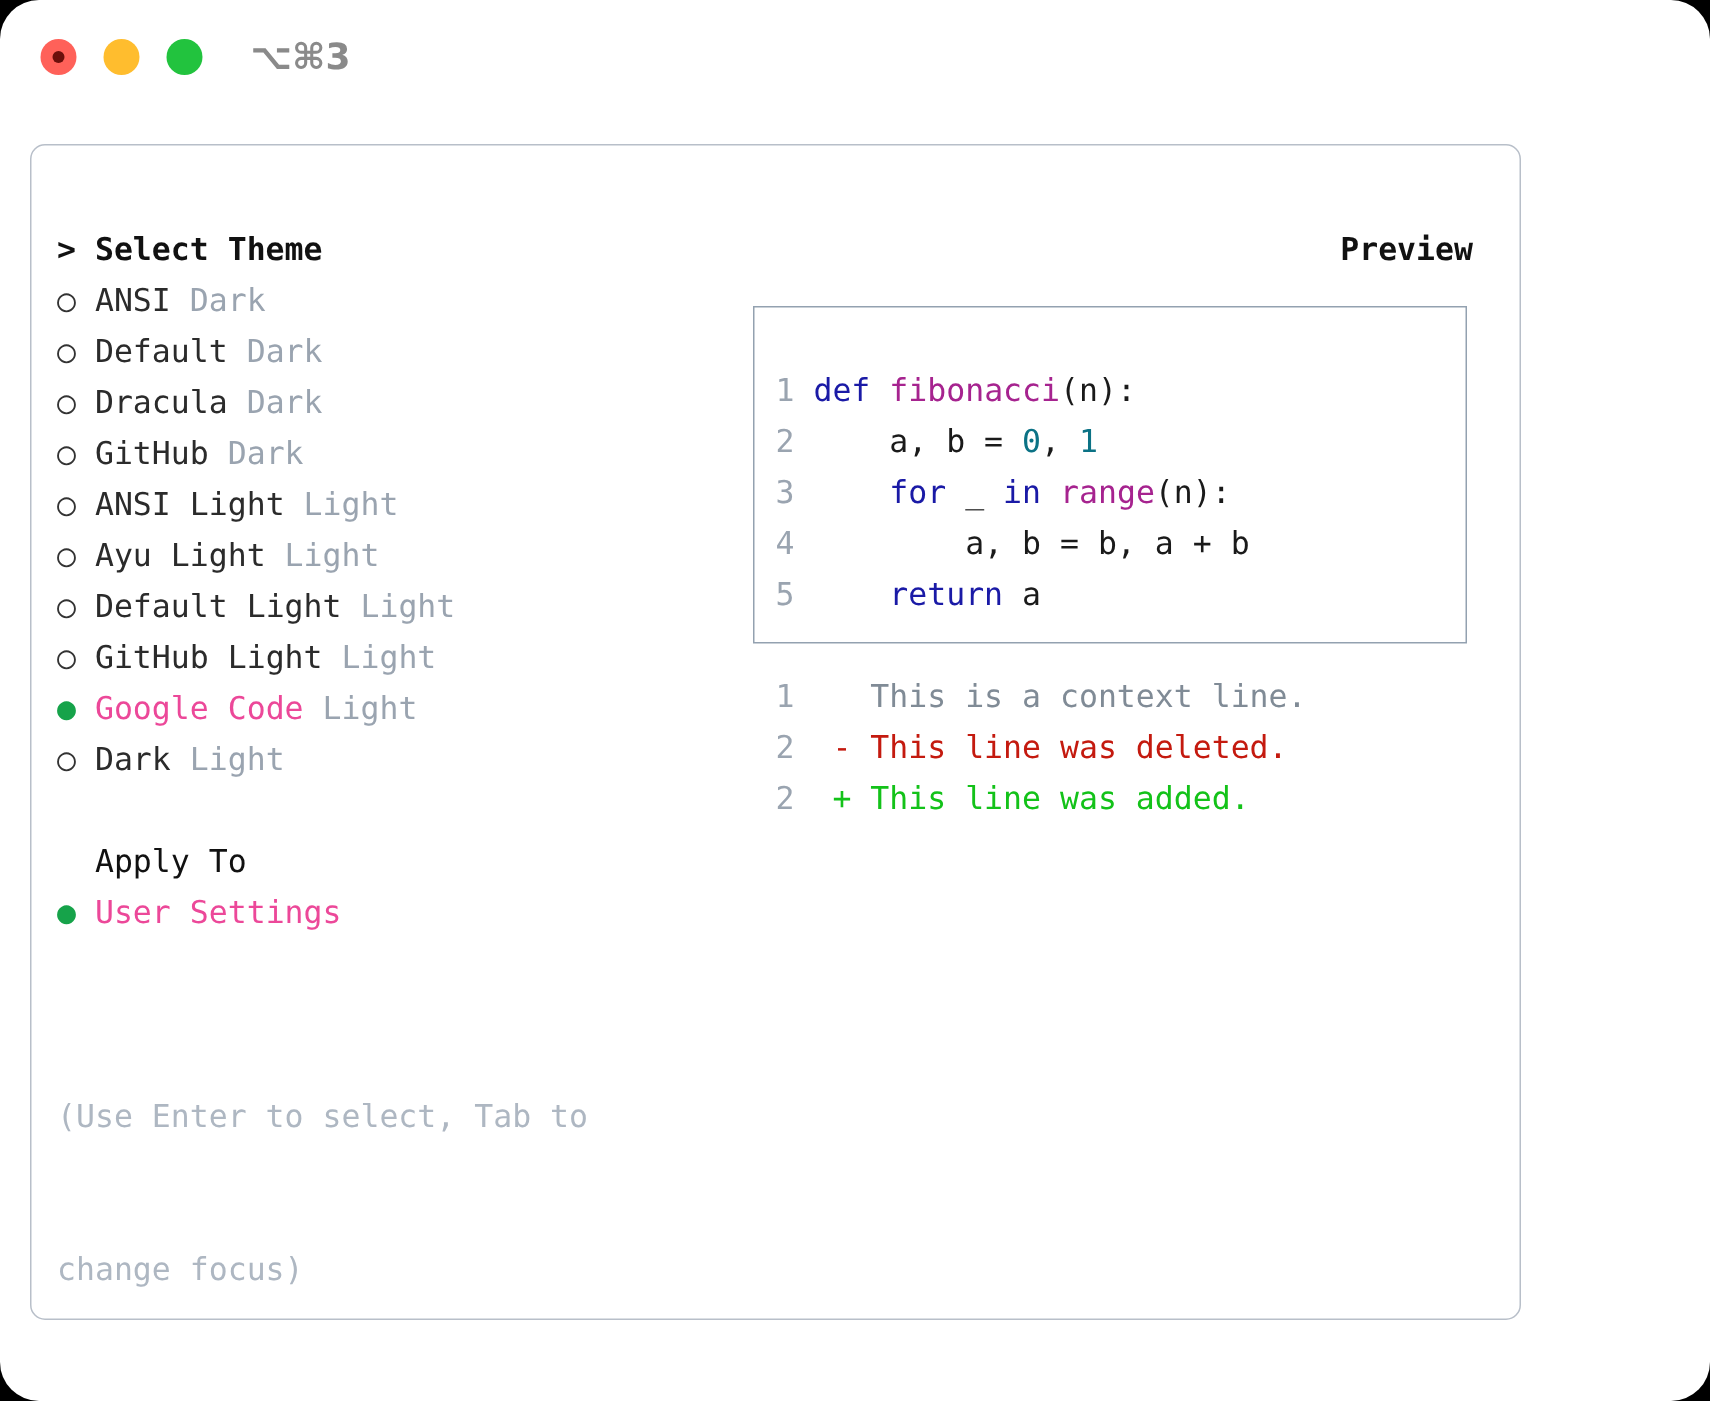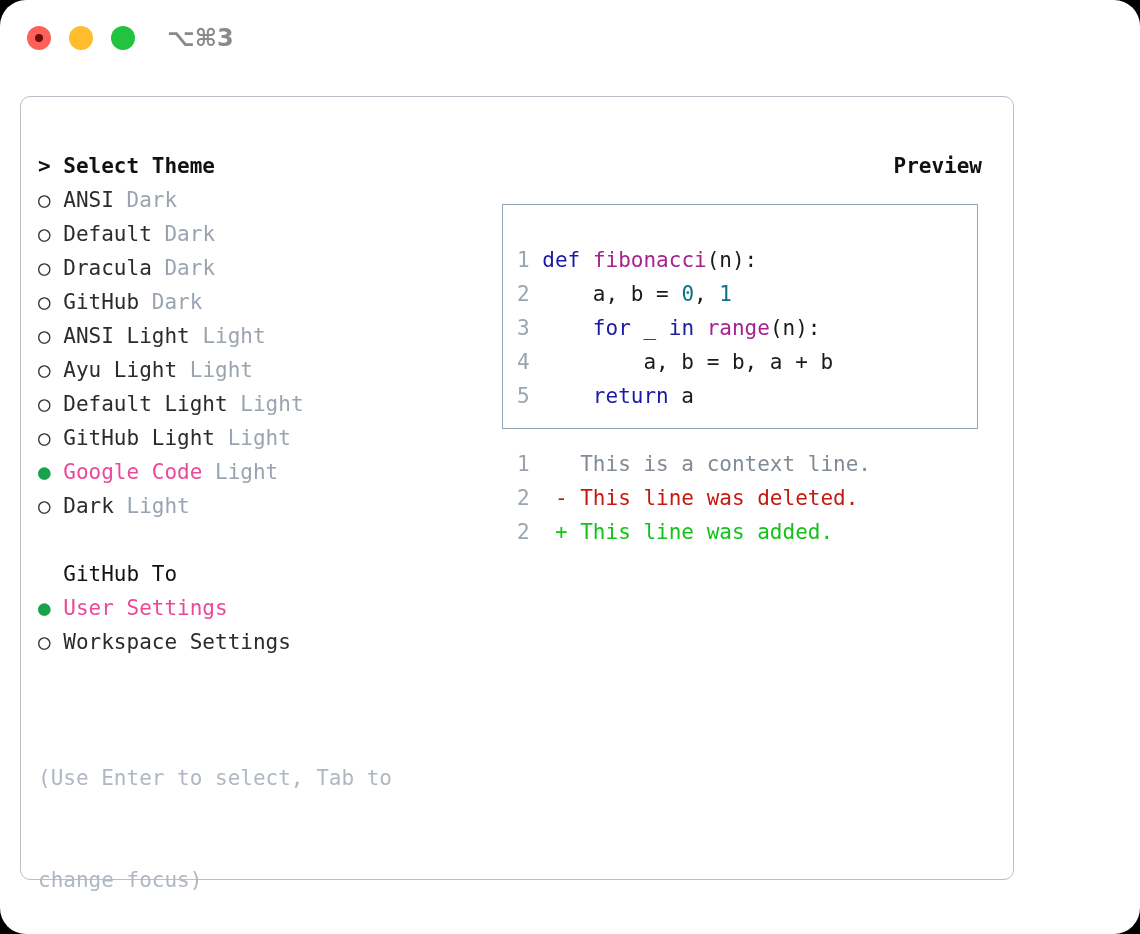--- a/index.html
+++ b/index.html
@@ -199,25 +199,24 @@
           <div class="opt-row"><span class="marker">○ </span><span class="opt-name">ANSI Light </span><span class="opt-variant">Light</span></div>
           <div class="opt-row"><span class="marker">○ </span><span class="opt-name">Ayu Light </span><span class="opt-variant">Light</span></div>
           <div class="opt-row"><span class="marker">○ </span><span class="opt-name">Default Light </span><span class="opt-variant">Light</span></div>
           <div class="opt-row"><span class="marker">○ </span><span class="opt-name">GitHub Light </span><span class="opt-variant">Light</span></div>
           <div class="opt-row selected"><span class="marker on">● </span><span class="opt-name">Google Code </span><span class="opt-variant">Light</span></div>
           <div class="opt-row"><span class="marker">○ </span><span class="opt-name">Dark </span><span class="opt-variant">Light</span></div>
         </div>
 
       <div class="gap-block"></div>
 
-      <div class="section-head" style="font-weight:normal;">  GitHub To</div>
+      <div class="section-head" style="font-weight:normal;">  Apply To</div>
 
       <div id="apply-list">
           <div class="opt-row selected"><span class="marker on">● </span><span class="opt-name">User Settings</span></div>
-          <div class="opt-row"><span class="marker">○ </span><span class="opt-name">Workspace Settings</span></div>
         </div>
 
       <div class="gap-block"></div>
 
       <div class="hint">
         <div>(Use Enter to select, Tab to</div>
         <div>change focus)</div>
       </div>
     </div>
 

